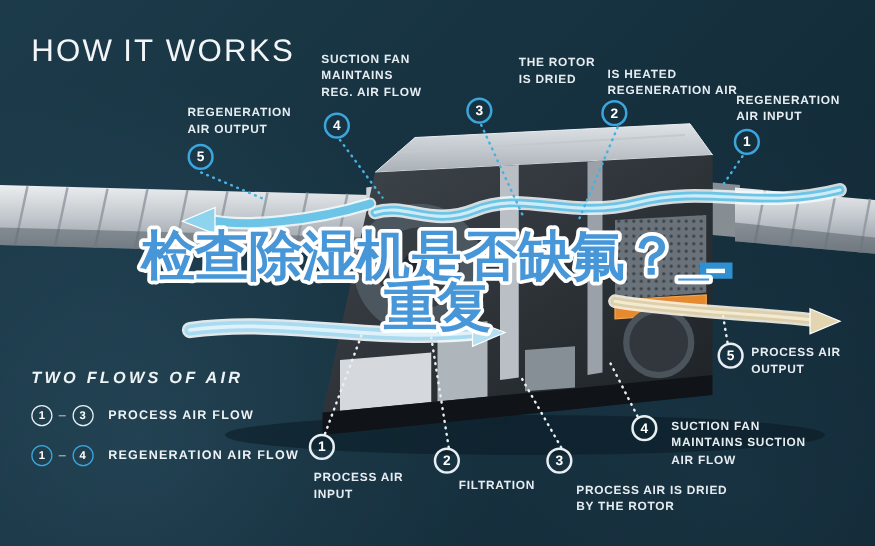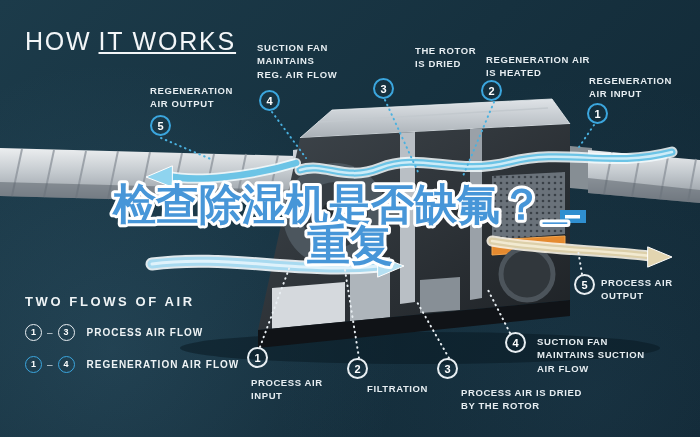--- a/index.html
+++ b/index.html
@@ -9,32 +9,32 @@
     background:
       radial-gradient(circle at 16% 80%, rgba(96,150,180,.16), rgba(0,0,0,0) 42%),
       radial-gradient(circle at 85% 90%, rgba(80,130,160,.10), rgba(0,0,0,0) 45%),
       linear-gradient(135deg,#1c3b4a 0%,#16313f 45%,#102633 100%);
   }
   #scene{position:absolute;left:0;top:0;z-index:1;}
   #overlay-svg{position:absolute;left:0;top:0;z-index:4;pointer-events:none;}
 
   .title{position:absolute;left:25px;top:27px;z-index:3;font-size:25px;letter-spacing:1.8px;color:#f3f6f8;white-space:nowrap;}
   .title .w1{font-weight:400;}
-  .title .w2{font-weight:300;margin-left:7px;text-decoration:underline;}
+  .title .w2{font-weight:300;margin-left:7px;}
 
   .callout-label{position:absolute;z-index:3;font-size:9.5px;font-weight:700;letter-spacing:.6px;line-height:1.42;color:#e6edf1;white-space:nowrap;}
   .callout-label .ln{display:block;}
 
   .badge{position:absolute;z-index:3;width:21px;height:21px;border-radius:50%;display:flex;align-items:center;justify-content:center;
          font-size:11px;font-weight:700;color:#fff;box-sizing:border-box;}
   .badge.regen{border:2px solid #3ba6de;}
   .badge.process{border:2px solid #e8eef2;}
 
   .legend{position:absolute;left:25px;top:294px;z-index:3;color:#eef3f5;}
-  .legend-heading{font-size:13px;font-weight:600;letter-spacing:2.6px;white-space:nowrap;}
+  .legend-heading{font-size:13px;font-weight:600;letter-spacing:2.6px;white-space:nowrap;font-style:italic;}
   .legend-row{display:flex;align-items:center;margin-top:14px;height:18px;}
   .mini-badge{width:17px;height:17px;border-radius:50%;display:flex;align-items:center;justify-content:center;
               font-size:9px;font-weight:700;color:#fff;box-sizing:border-box;}
   .mini-badge.process{border:1.5px solid #e8eef2;}
   .mini-badge.regen{border:1.5px solid #3ba6de;}
   .legend-dash{margin:0 5px;font-size:10px;color:#cfd9de;}
   .legend-label{margin-left:12px;font-size:10px;font-weight:700;letter-spacing:1px;white-space:nowrap;}
 
   
   .lbl-r5{left:150px;top:84px;}   .bdg-r5{left:150px;top:115px;}
@@ -187,22 +187,22 @@
   </div>
   <div class="badge regen bdg-r4">4</div>
 
   <div class="callout-label lbl-r3">
     <span class="ln">THE ROTOR</span>
     <span class="ln">IS DRIED</span>
   </div>
   <div class="badge regen bdg-r3">3</div>
 
   <div class="callout-label lbl-r2">
+    <span class="ln">IS HEATED</span>
     <span class="ln">REGENERATION AIR</span>
-    <span class="ln">IS HEATED</span>
   </div>
   <div class="badge regen bdg-r2">2</div>
 
   <div class="callout-label lbl-r1">
     <span class="ln">REGENERATION</span>
     <span class="ln">AIR INPUT</span>
   </div>
   <div class="badge regen bdg-r1">1</div>
 
   <div class="badge process bdg-p1">1</div>

